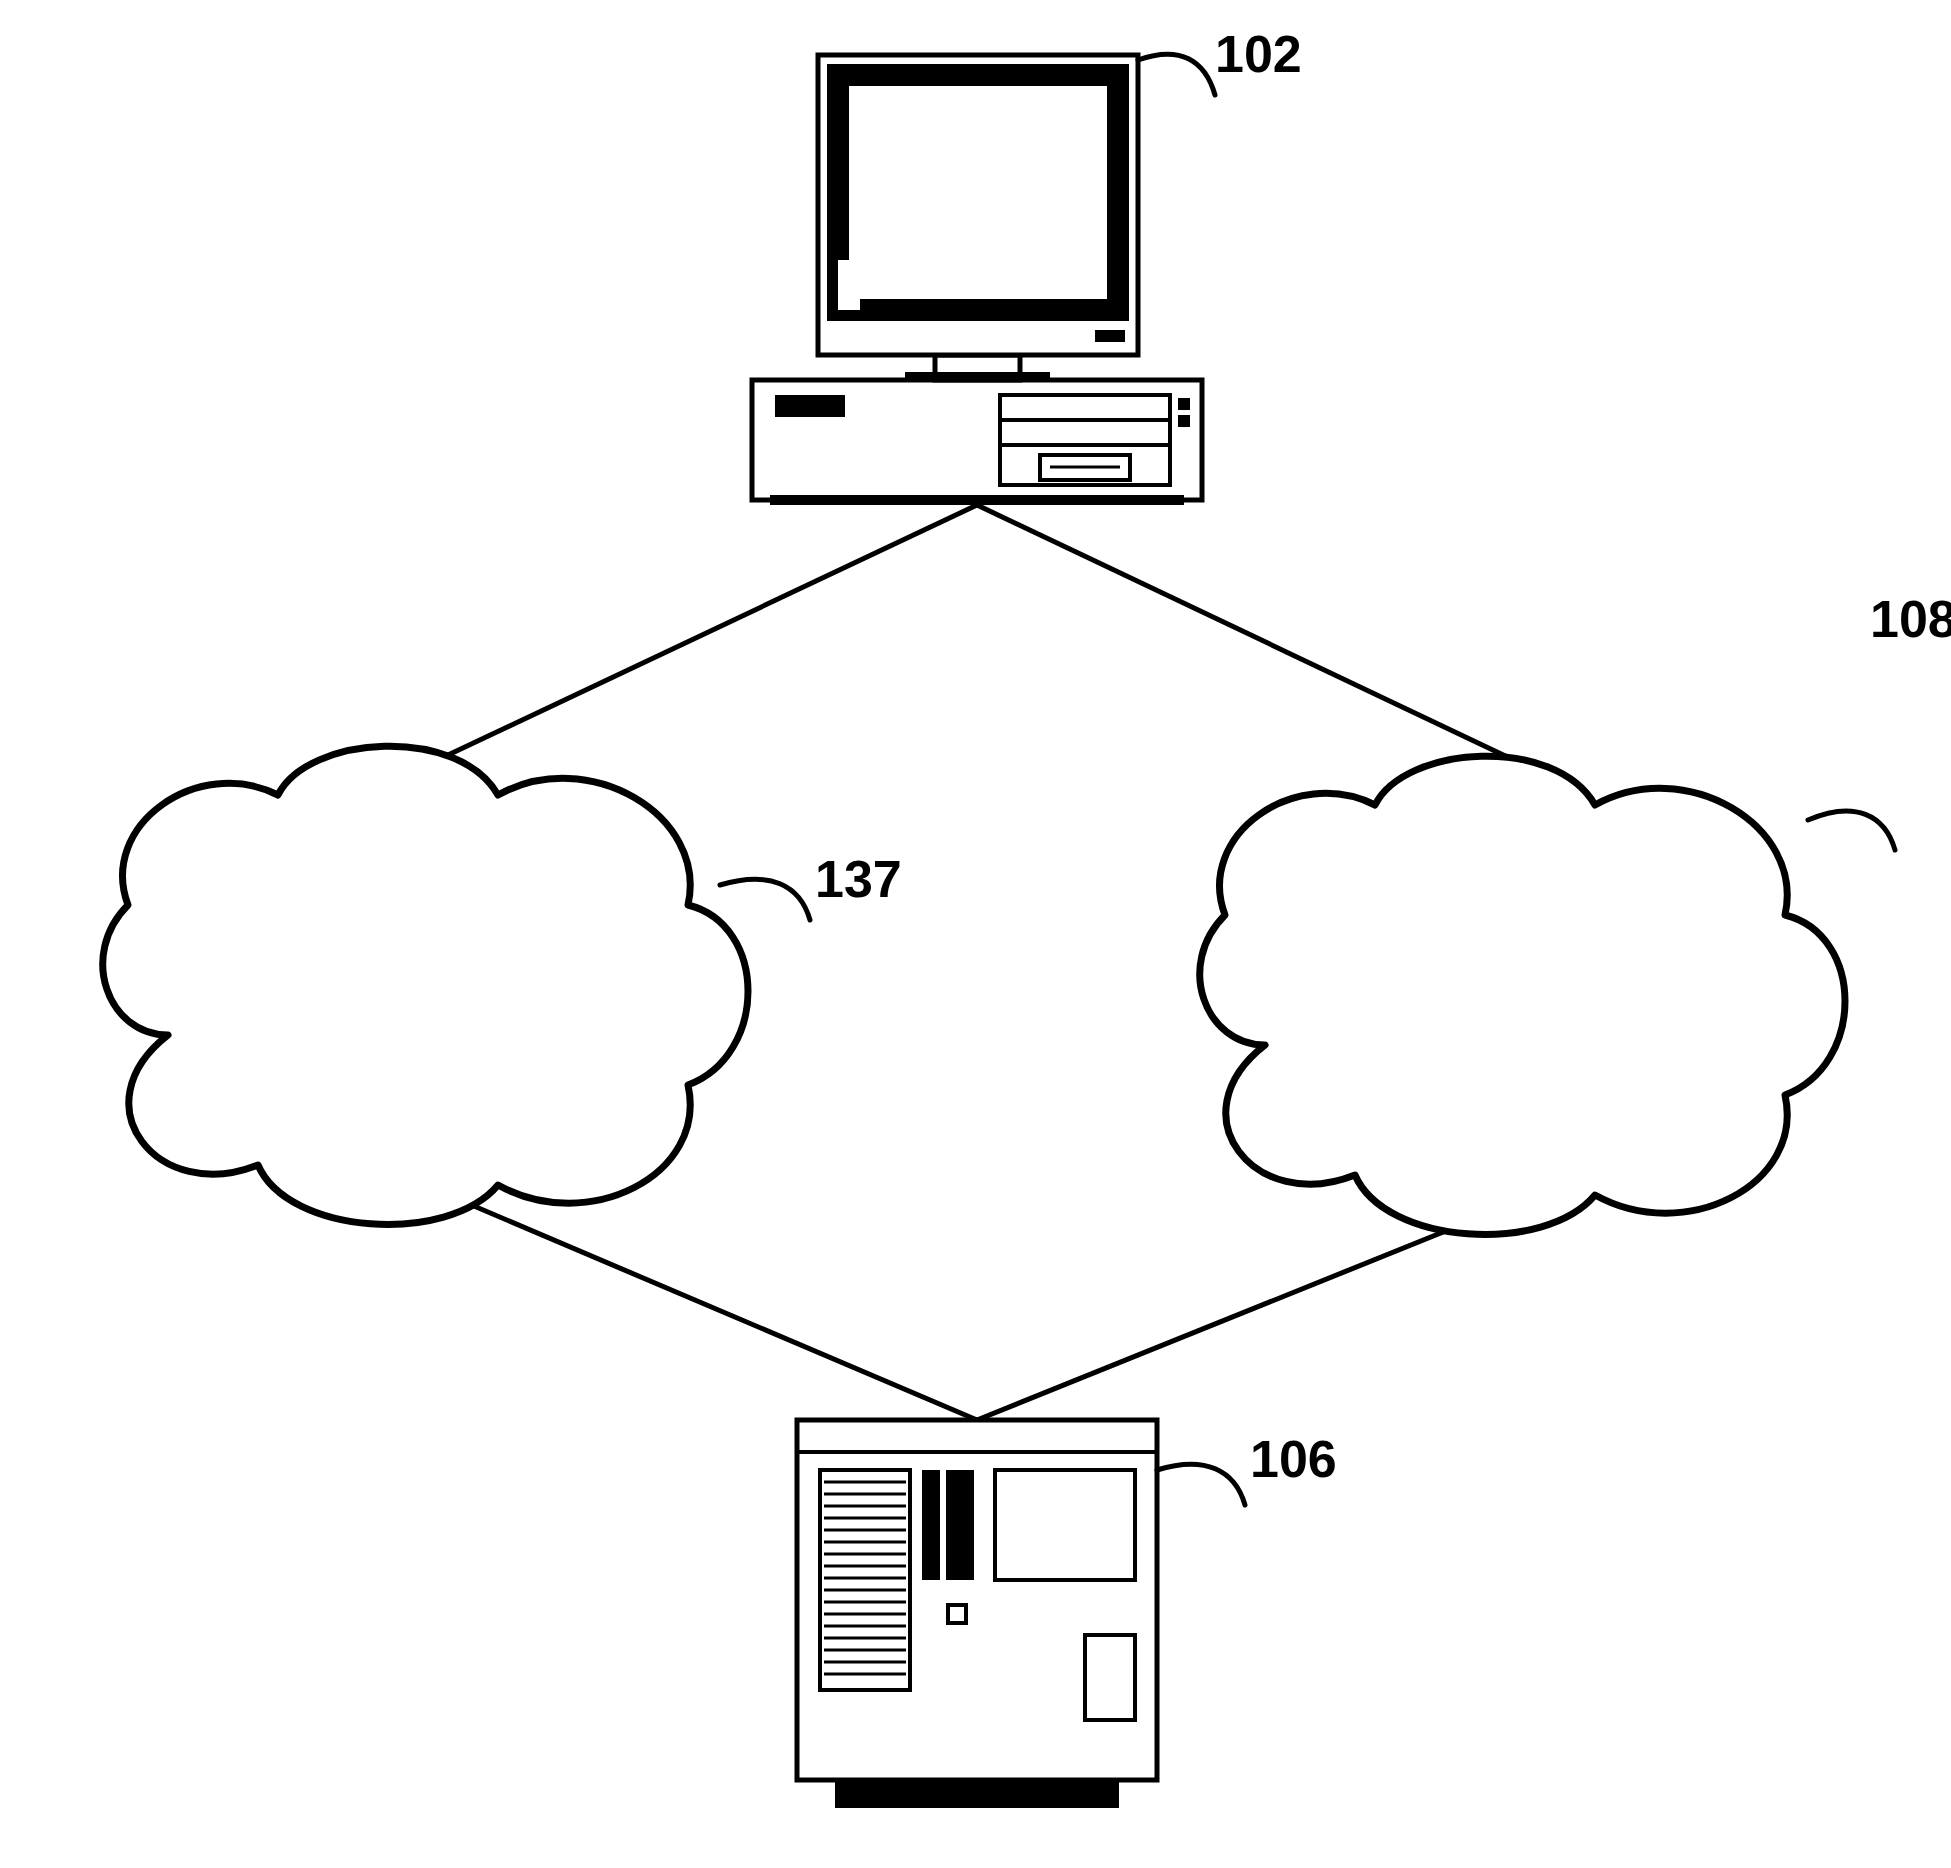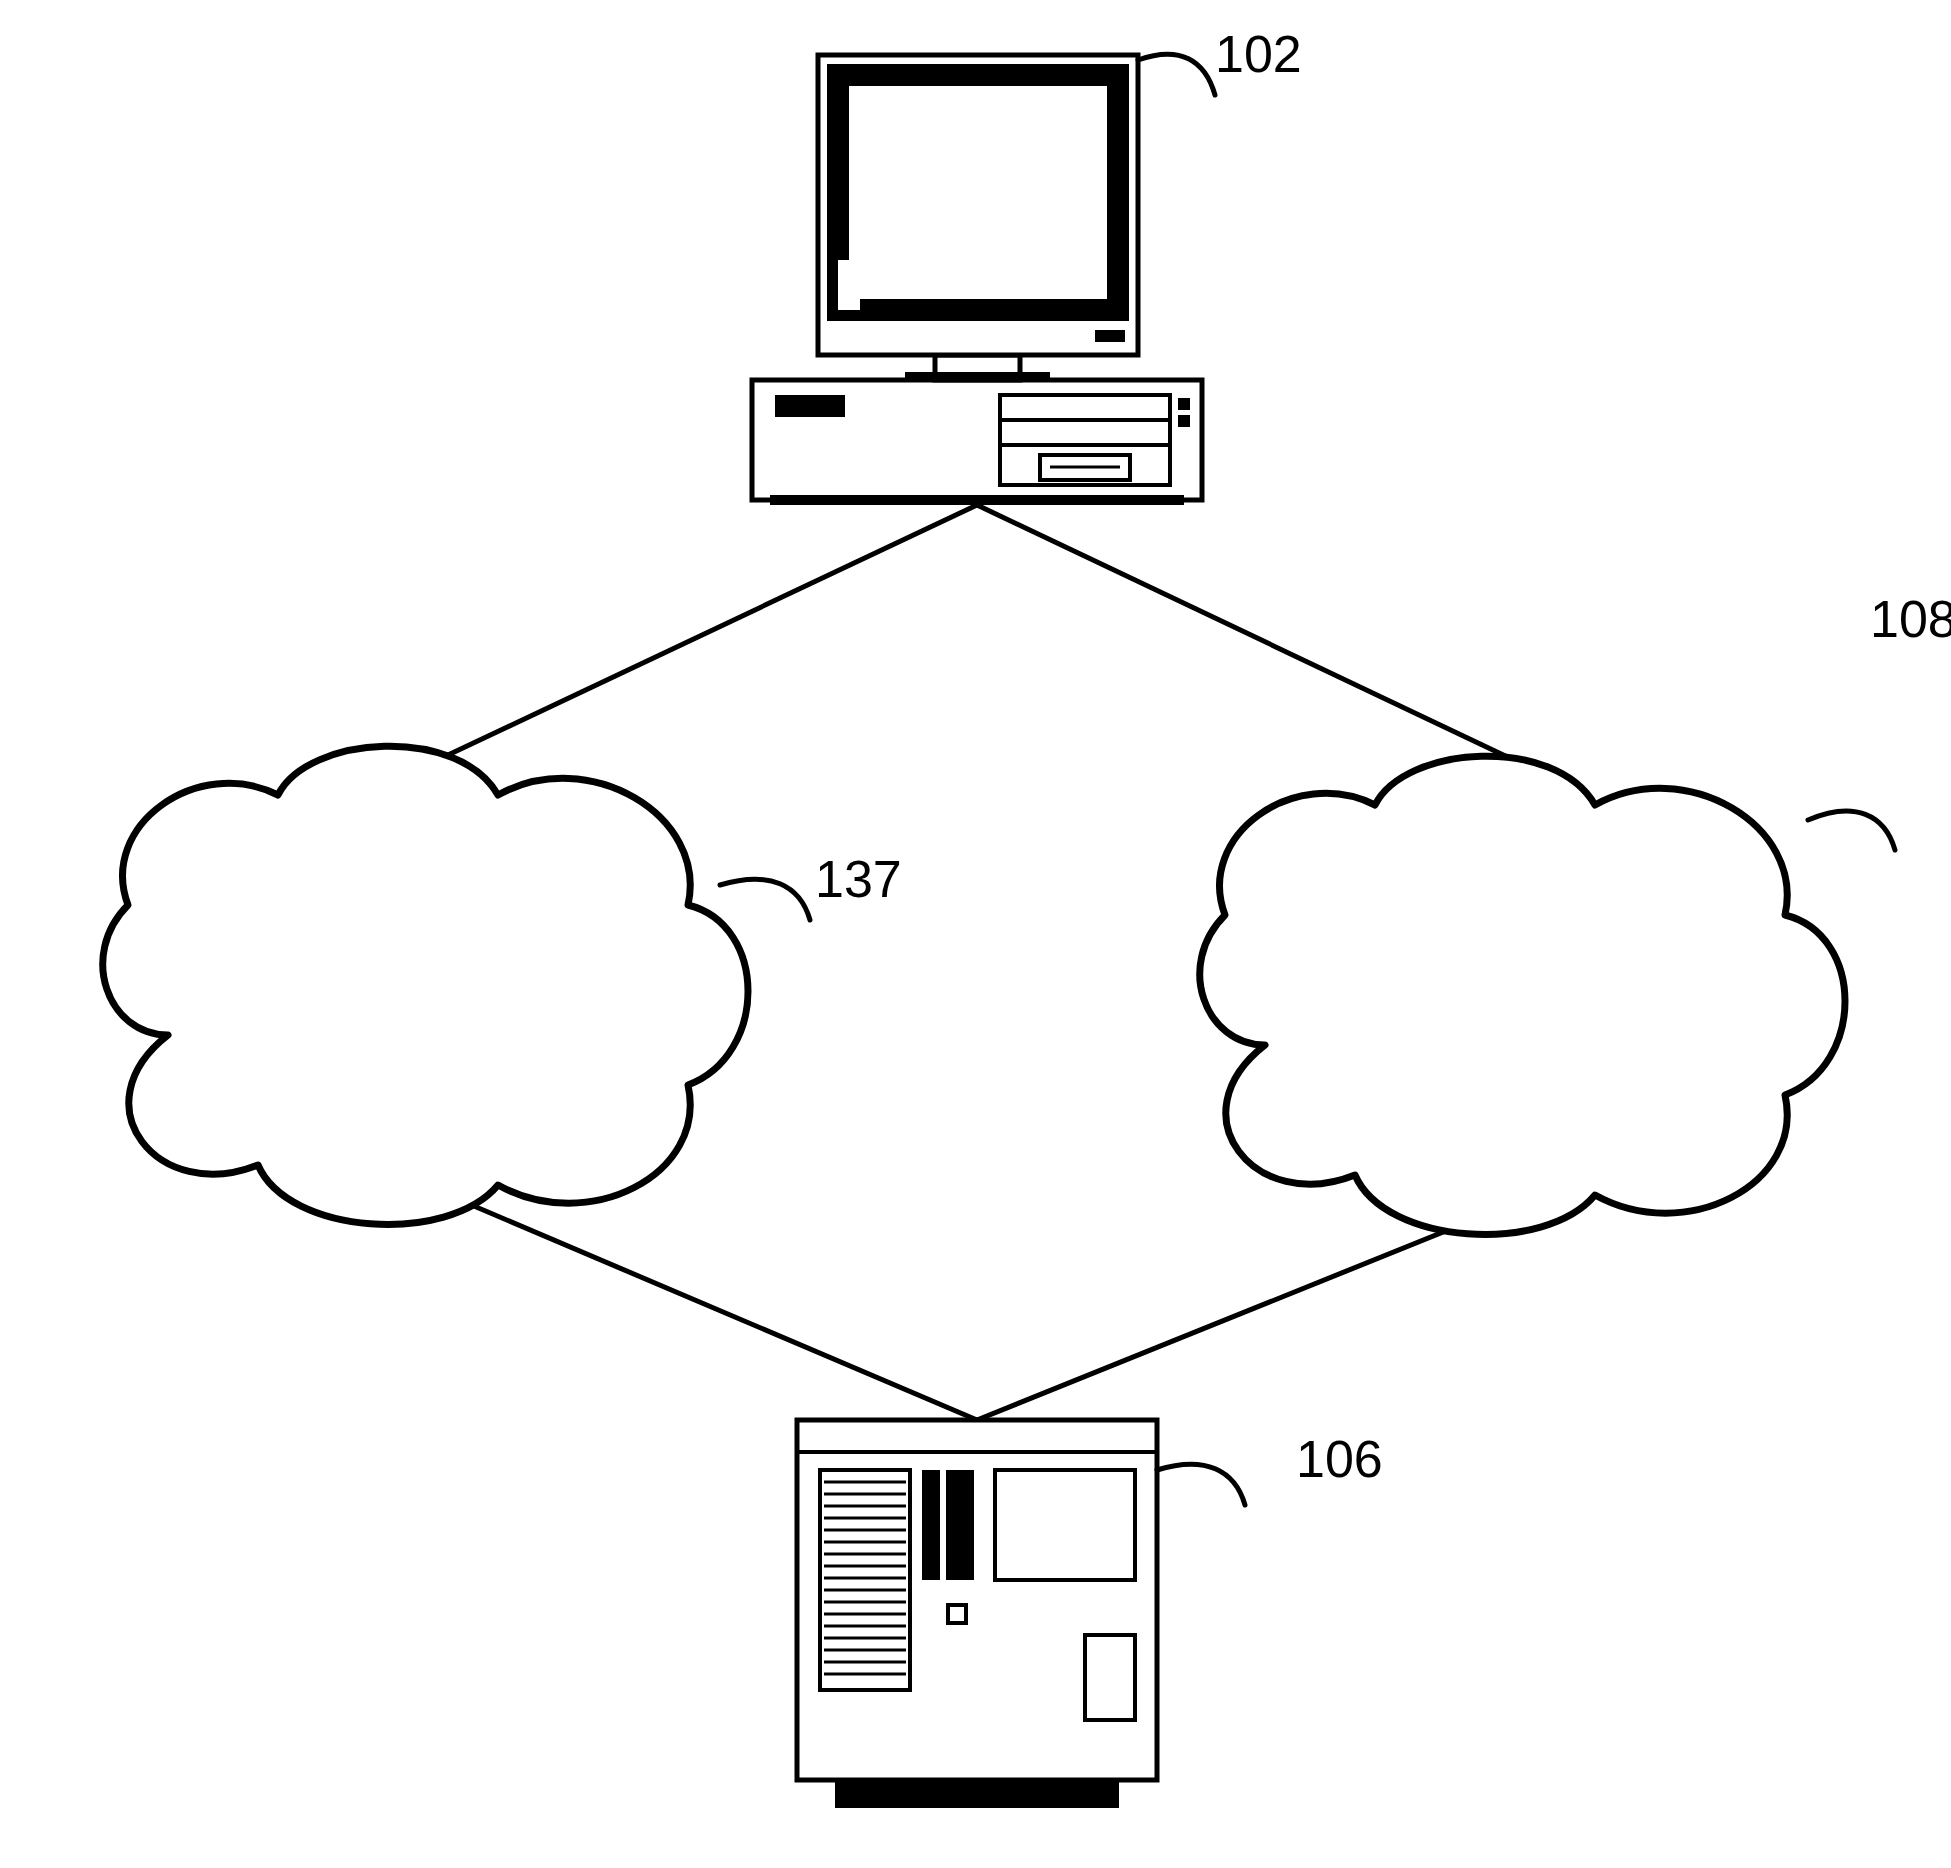--- a/index.html
+++ b/index.html
@@ -16,21 +16,21 @@
     height: 1868px;
   }
   .layer {
     position: absolute;
     left: 0;
     top: 0;
   }
   svg { display: block; }
   .label-text {
     position: absolute;
-    font-weight: 400;
+    font-weight: 700;
     color: #000;
     text-align: center;
     line-height: 1.15;
     white-space: pre;
     pointer-events: none;
   }
 </style>
 </head>
 <body>
 
@@ -167,19 +167,19 @@
       <path d="M 1808 820 C 1855 800 1885 815 1895 850"></path>
 
       <path d="M 1157 1470 C 1205 1455 1235 1470 1245 1505"></path>
     </g>
   </svg>
 
   <div class="label-text" style="left:1215px; top:25px; font-size:52px;">102</div>
 
   <div class="label-text" style="left:815px; top:850px; font-size:52px;">137</div>
 
-  <div class="label-text" style="left:1250px; top:1430px; font-size:52px;margin-left:46px;">106</div>
+  <div class="label-text" style="left:1250px; top:1430px; font-size:52px;">106</div>
 
   <div class="label-text" style="left:1870px; top:590px; font-size:52px;">108</div>
 
 
 
 </div>
 
 </body></html>

